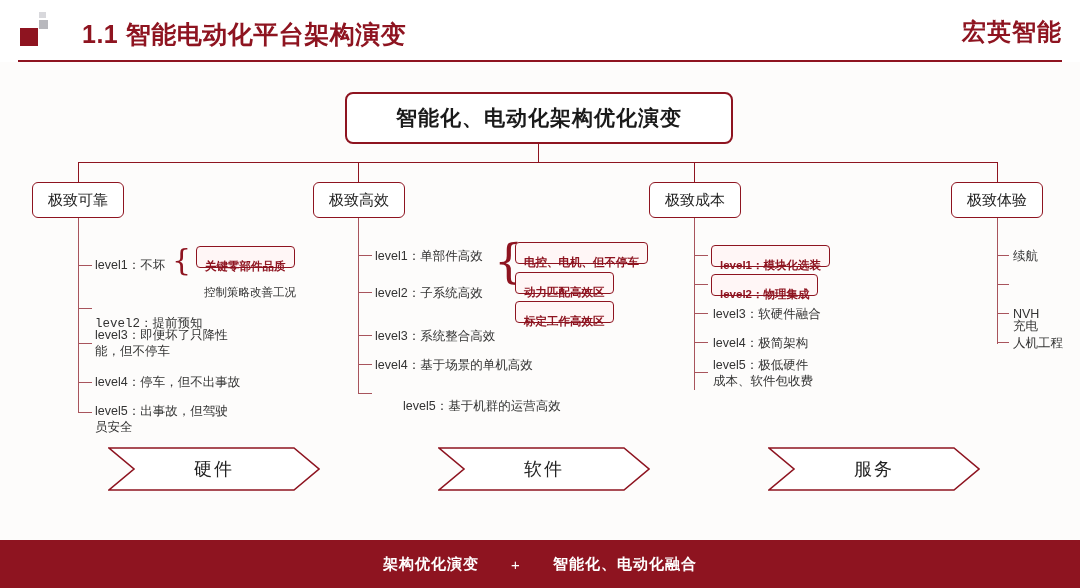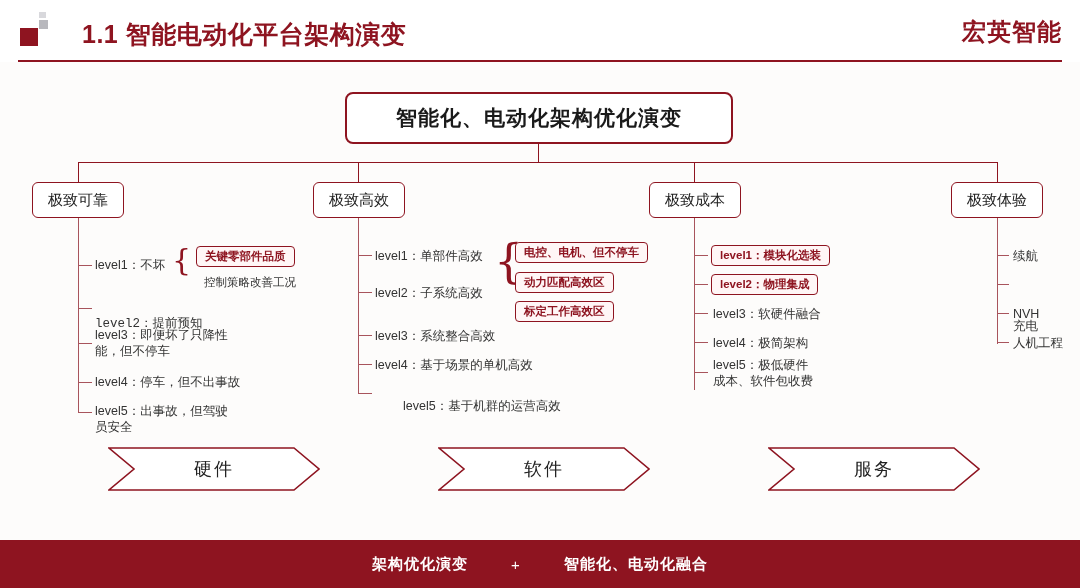--- a/index.html
+++ b/index.html
@@ -138,21 +138,21 @@
   .tag {
     position: absolute;
     border: 1px solid #8e1420;
     border-radius: 4px;
     background: #fff6f6;
     color: #8e1420;
     font-size: 11.5px;
     font-weight: bold;
     line-height: 19px;
     height: 21px;
-    padding: 0 8px;
+    padding: 10px 8px;
     box-sizing: border-box;
     white-space: nowrap;
   }
   .tag.plain {
     border: none;
     background: transparent;
     color: #333333;
     font-weight: normal;
     font-size: 11.5px;
   }
@@ -190,21 +190,21 @@
 
   
   .footer {
     position: absolute;
     left: 0; top: 540px;
     width: 1080px; height: 48px;
     background: #8e1420;
     display: flex;
     align-items: center;
     justify-content: center;
-    gap: 43px;
+    gap: 32px;
     color: #ffffff;
     font-size: 15px;
     font-weight: bold;
     letter-spacing: 1px;
   }
   .footer .plus { font-weight: normal; font-size: 15px; }
 </style>
 </head>
 <body>
 

